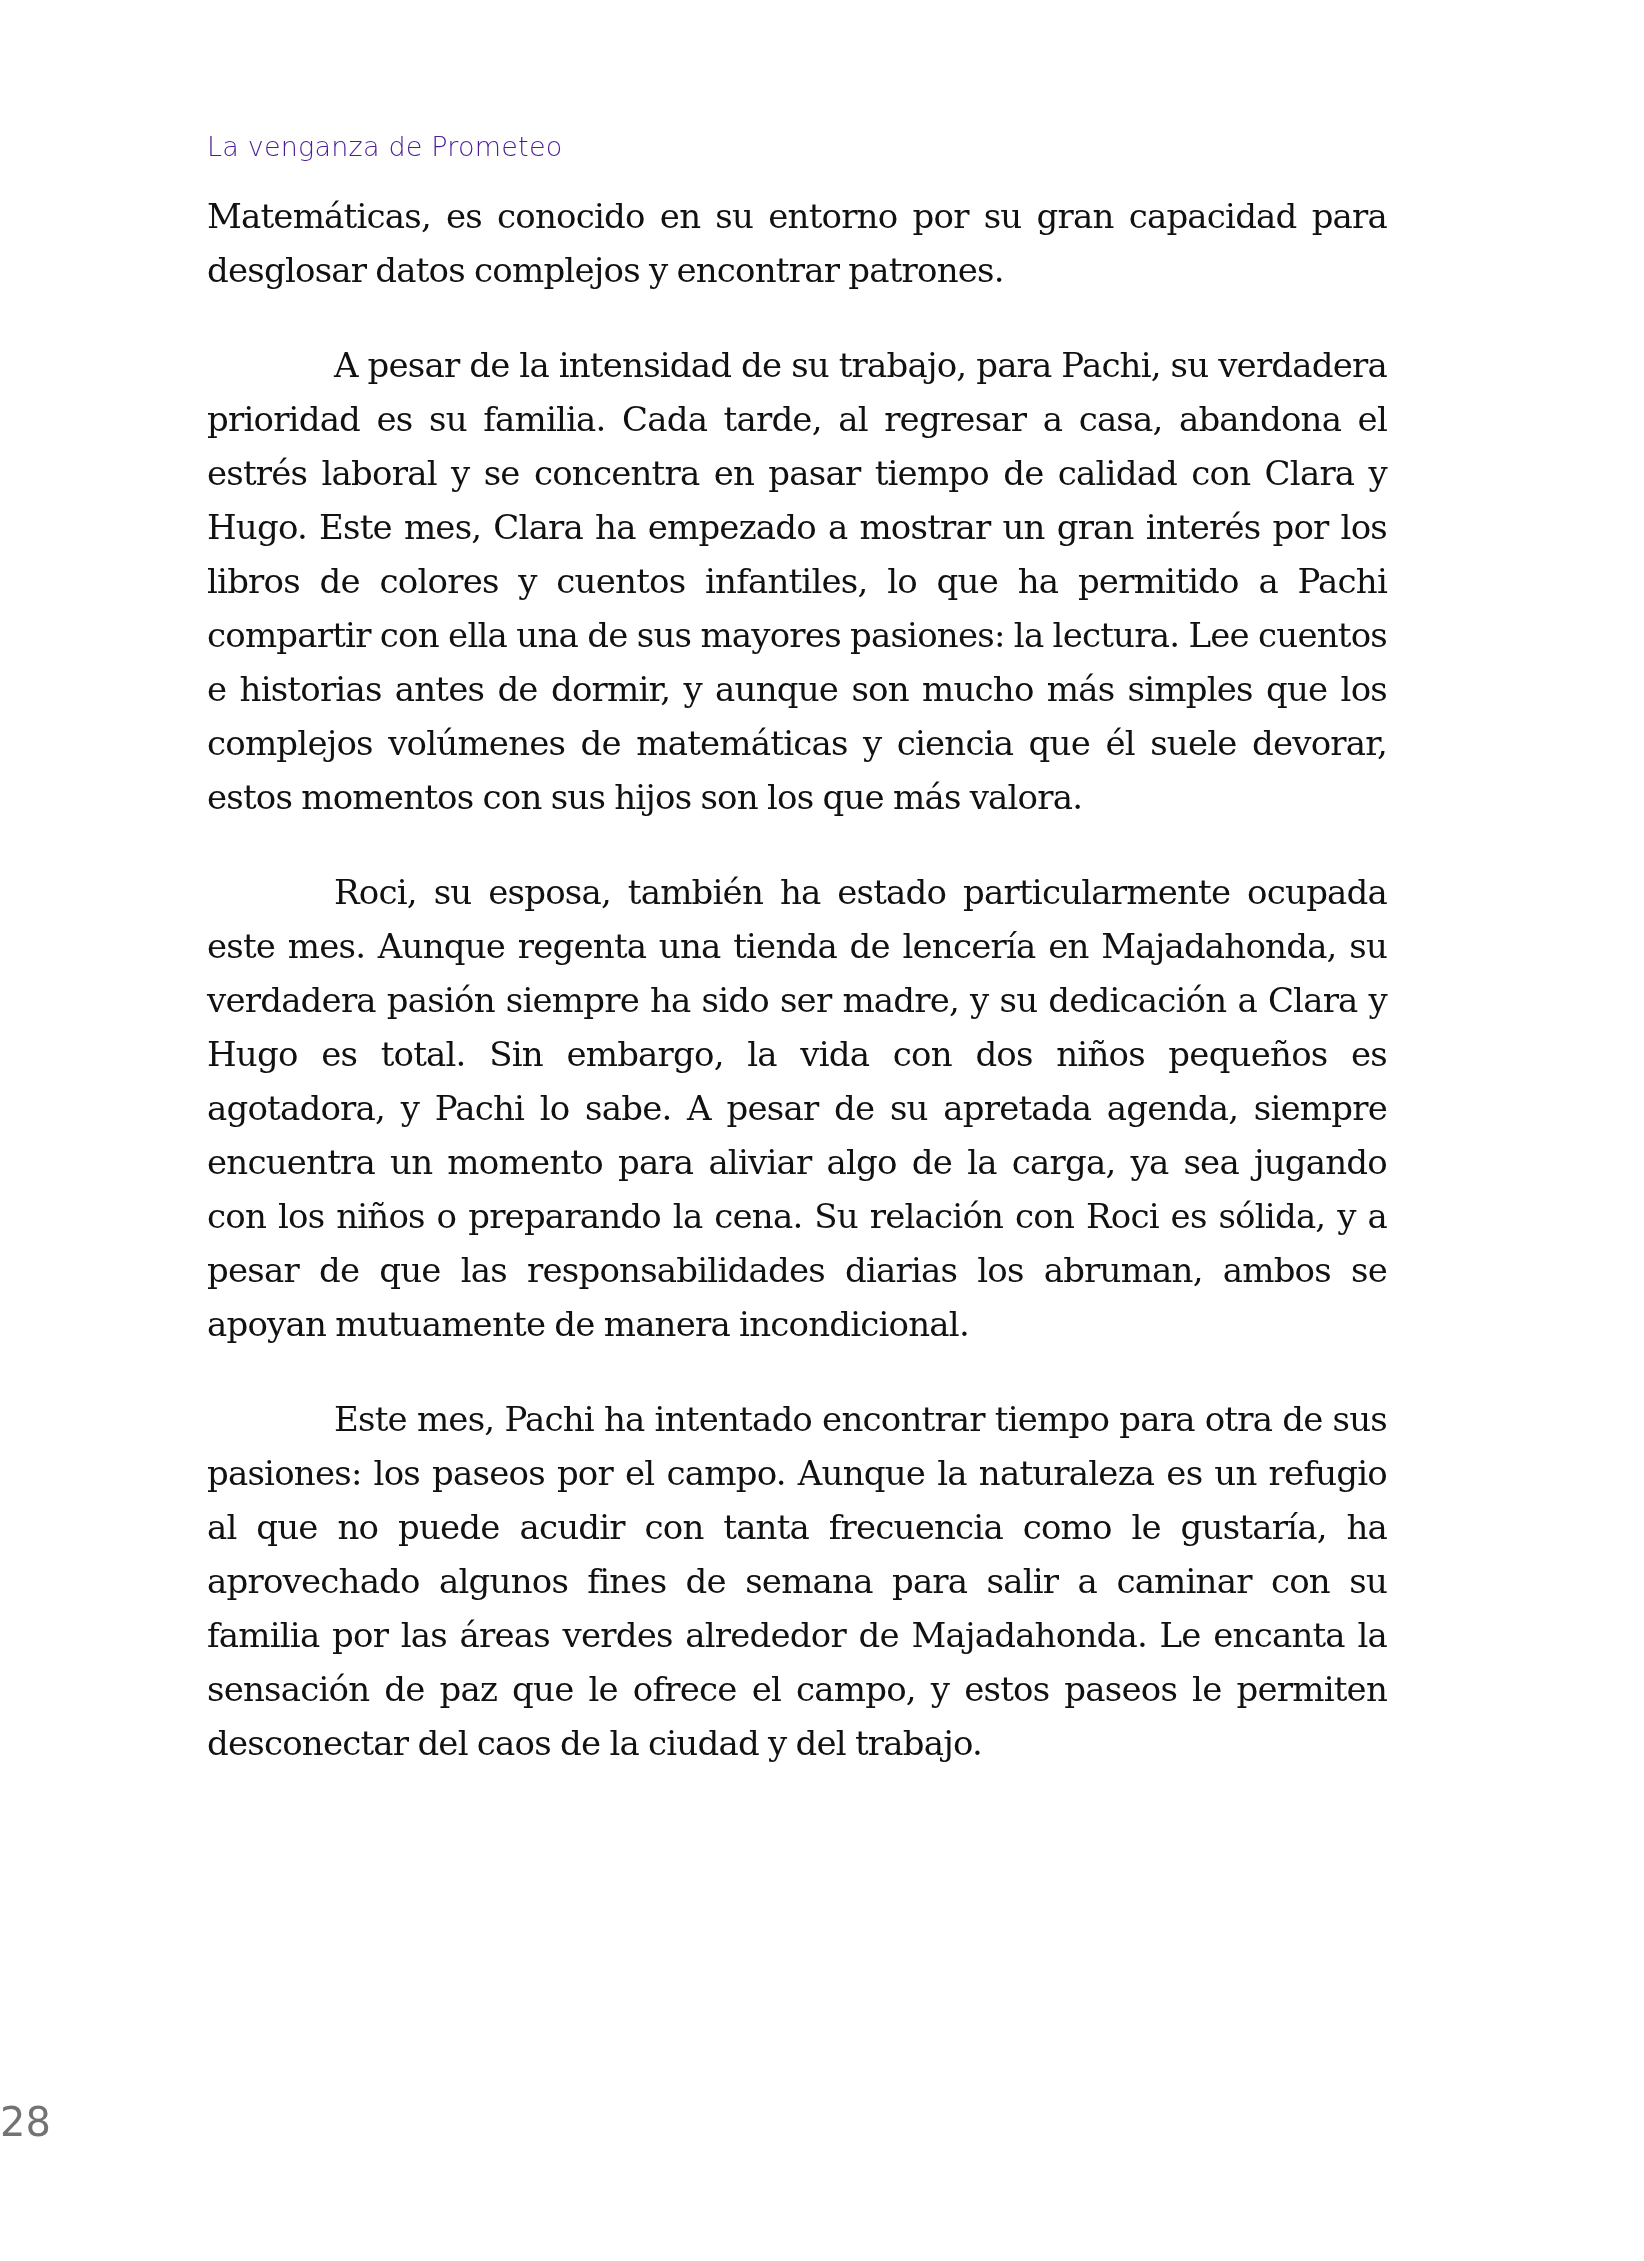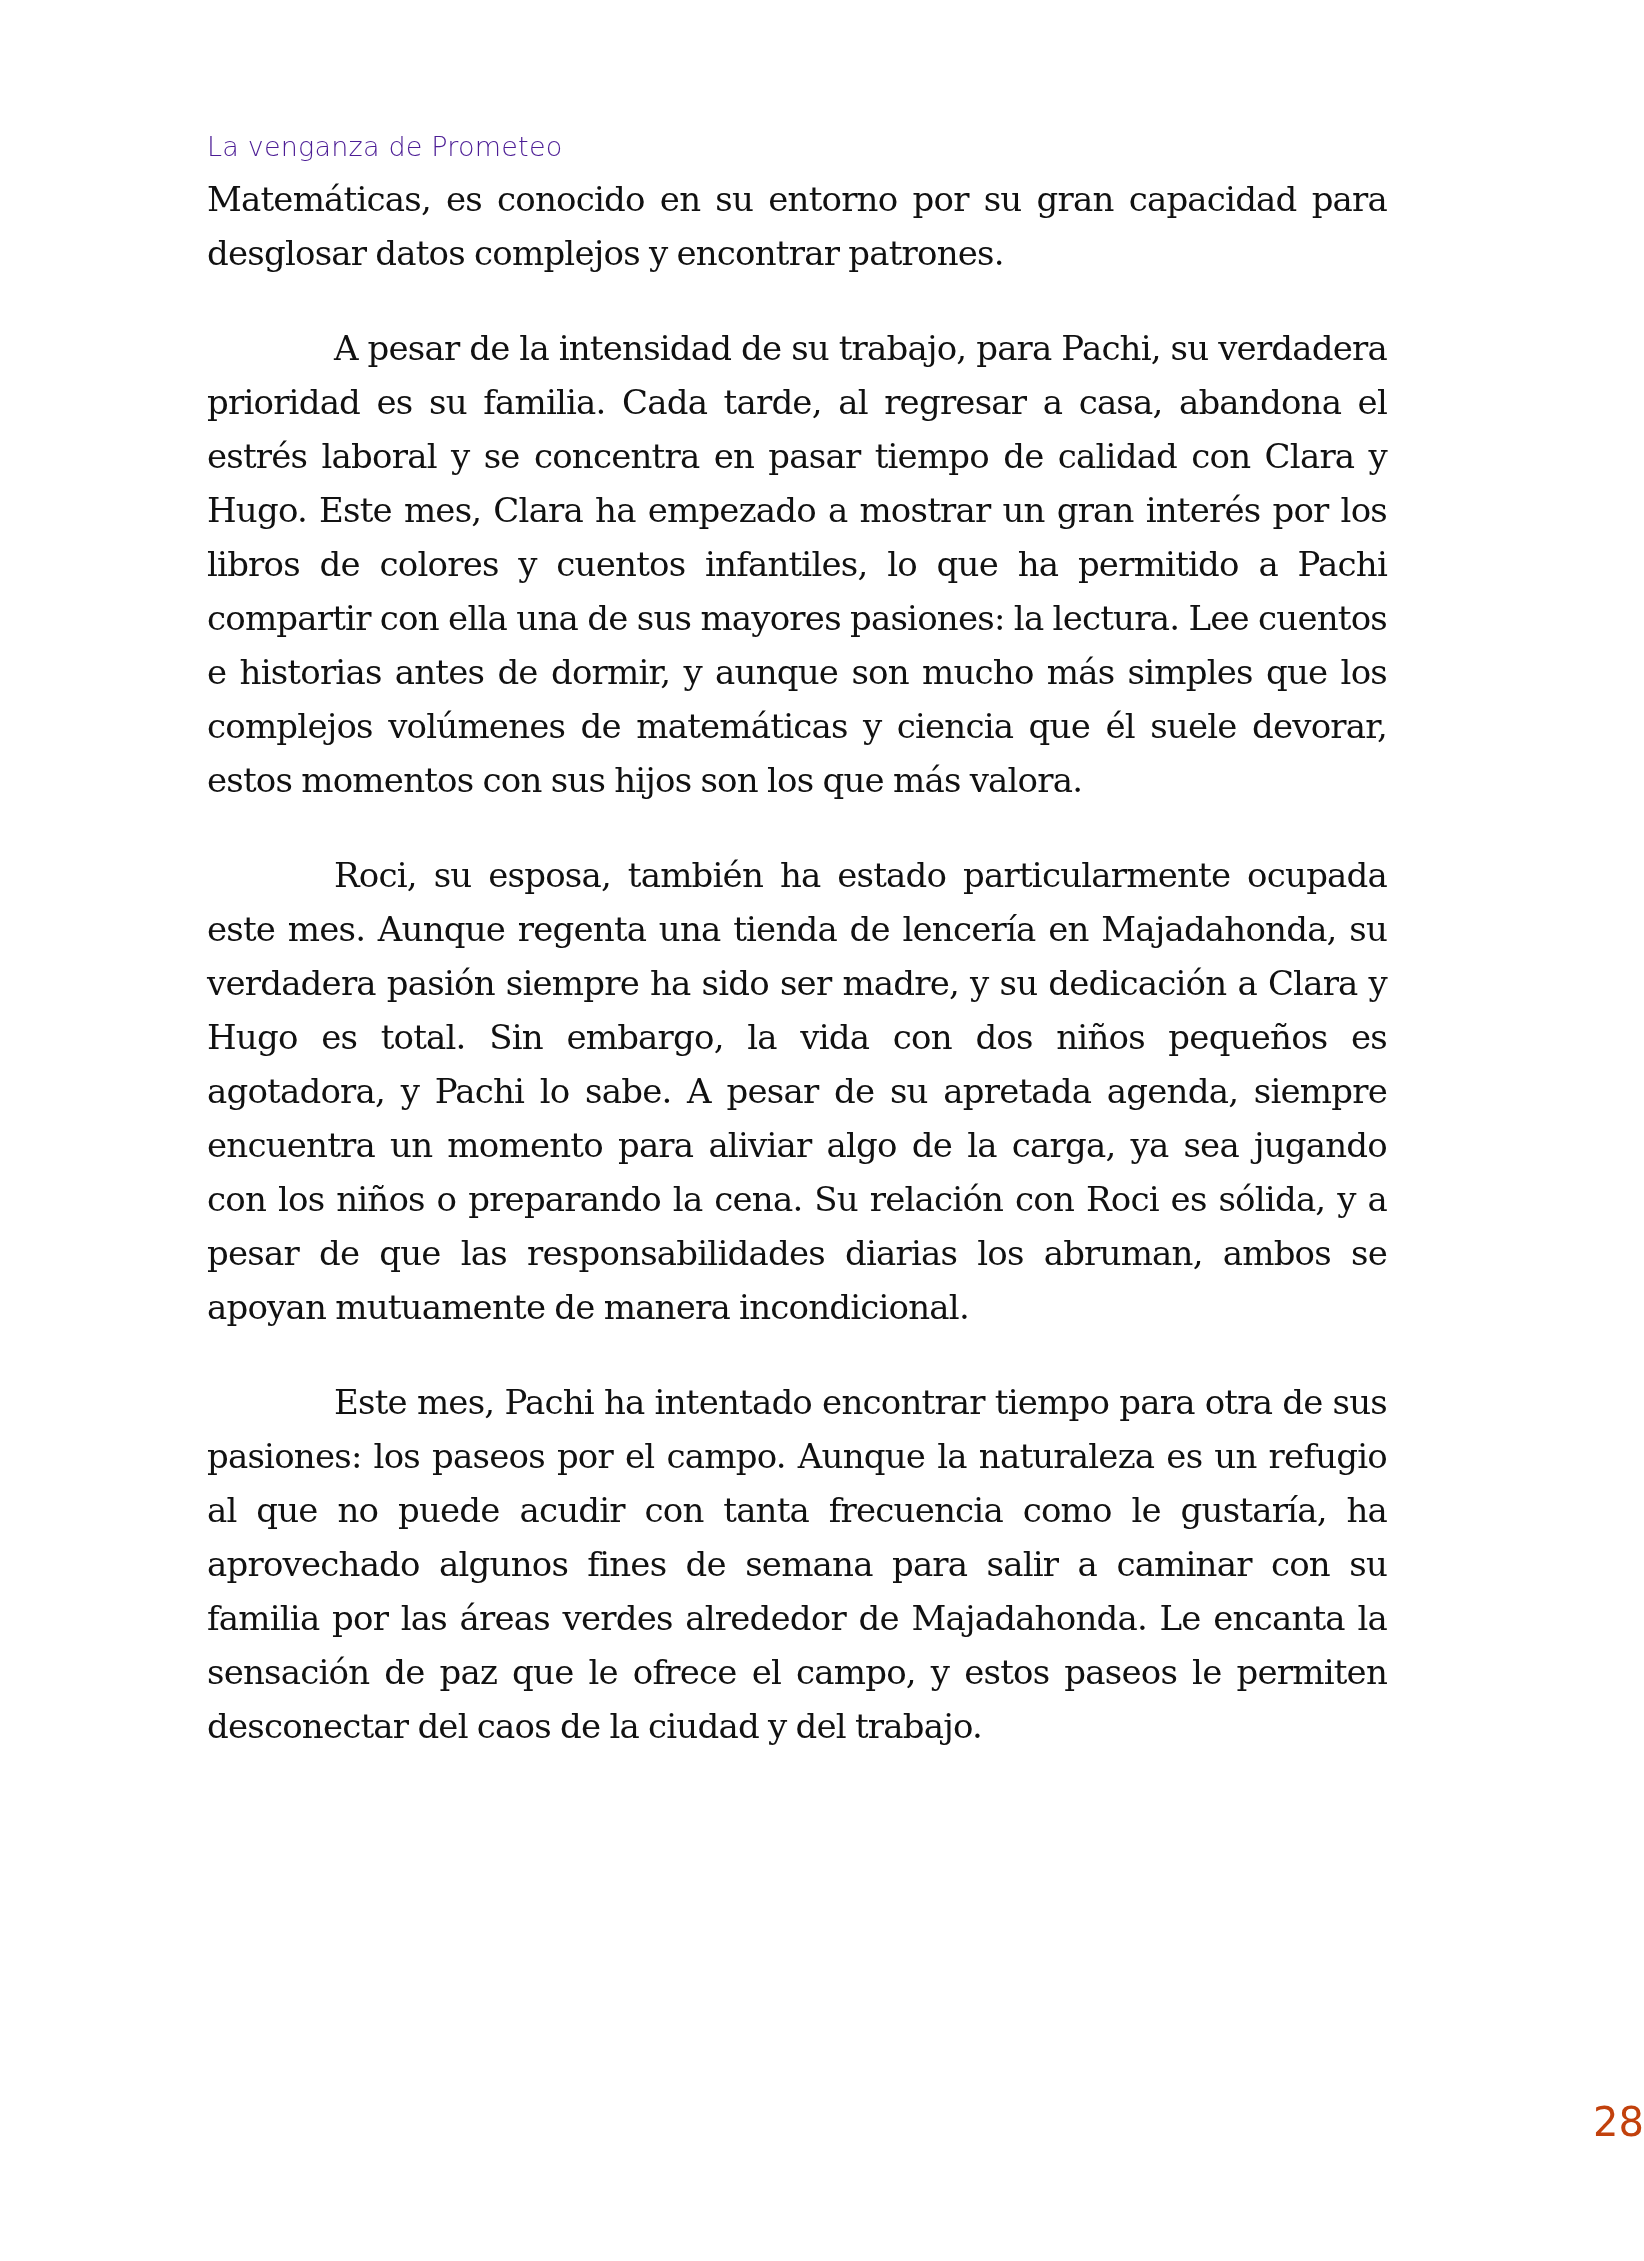--- a/index.html
+++ b/index.html
@@ -7,26 +7,26 @@
   .running-head {
     position: absolute; left: 207px; top: 131px;
     font-family: "DejaVu Sans", sans-serif; font-weight: 200;
     font-size: 27px; color: #4c1d95; letter-spacing: 0.2px;
   }
   .body-text {
     position: absolute; left: 207px; top: 172px; width: 1180px;
     font-family: "DejaVu Serif", serif; font-size: 34px; line-height: 54px;
     color: #111111; text-align: justify; letter-spacing: -0.8px; word-spacing: -0.9px;
   }
-  .body-text p { margin: 0 0 41px 0; }
+  .body-text p { margin: 17px 0 41px 0; }
   .body-text p.indent { text-indent: 127px; }
   .body-text p.first { text-indent: 0; }
   .page-number {
-    position: absolute; left: 0; width: 1644px; top: 2099px; text-align: right;
-    font-family: "DejaVu Sans", sans-serif; font-size: 40px; color: #c2410c;
+    position: absolute; left: 0; width: 1644px; top: 2099px; text-align: left;
+    font-family: "DejaVu Sans", sans-serif; font-size: 40px; color: #737373;
   }
 </style>
 </head>
 <body>
 
 <div class="running-head">La venganza de Prometeo</div>
 
 <div class="body-text">
   <p class="first">Matemáticas, es conocido en su entorno por su gran capacidad para desglosar datos complejos y encontrar patrones.</p>
   <p class="indent">A pesar de la intensidad de su trabajo, para Pachi, su verdadera prioridad es su familia. Cada tarde, al regresar a casa, abandona el estrés laboral y se concentra en pasar tiempo de calidad con Clara y Hugo. Este mes, Clara ha empezado a mostrar un gran interés por los libros de colores y cuentos infantiles, lo que ha permitido a Pachi compartir con ella una de sus mayores pasiones: la lectura. Lee cuentos e historias antes de dormir, y aunque son mucho más simples que los complejos volúmenes de matemáticas y ciencia que él suele devorar, estos momentos con sus hijos son los que más valora.</p>

